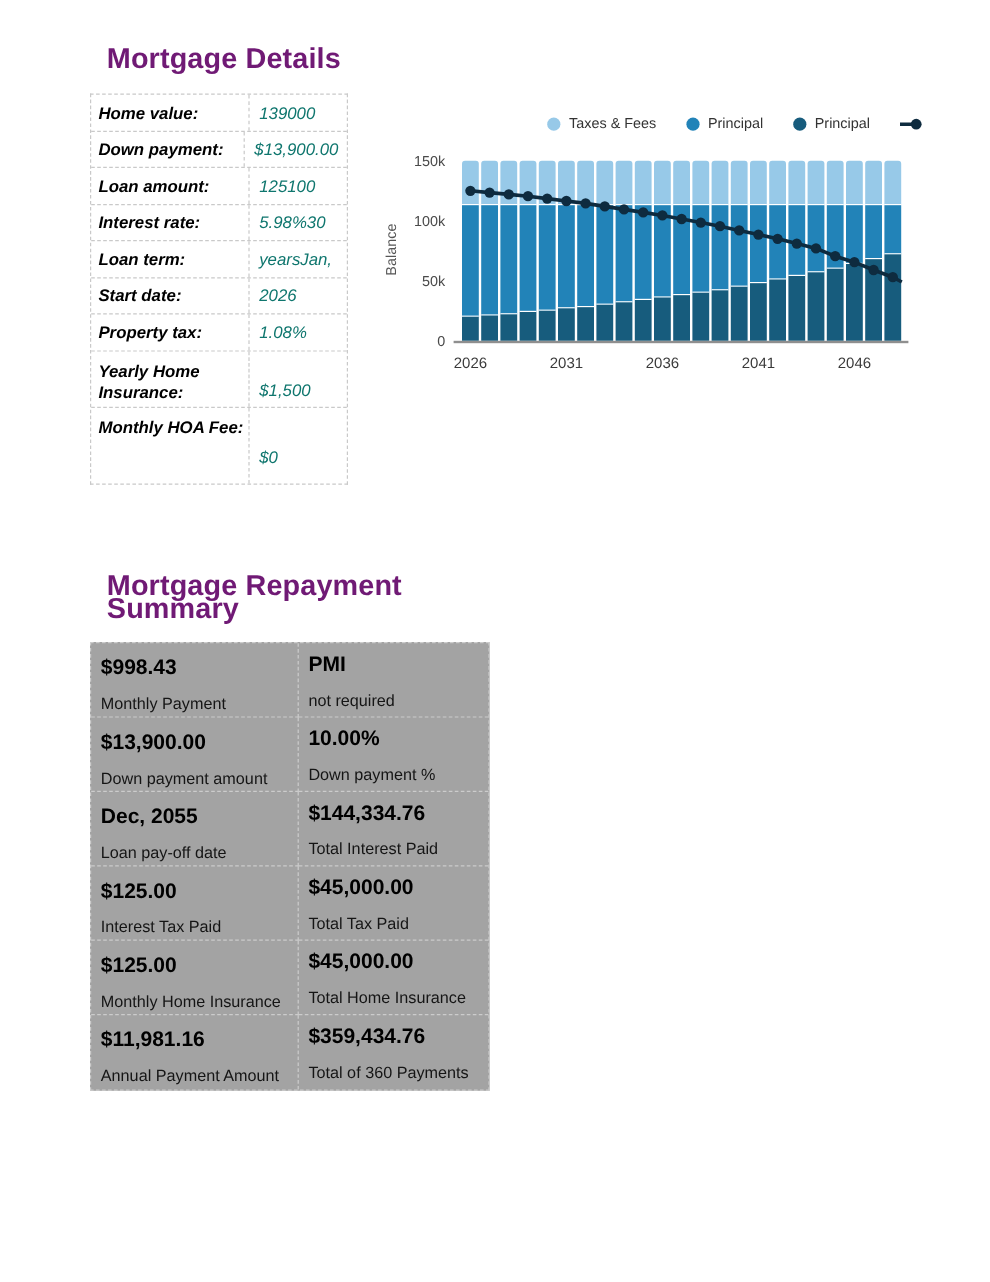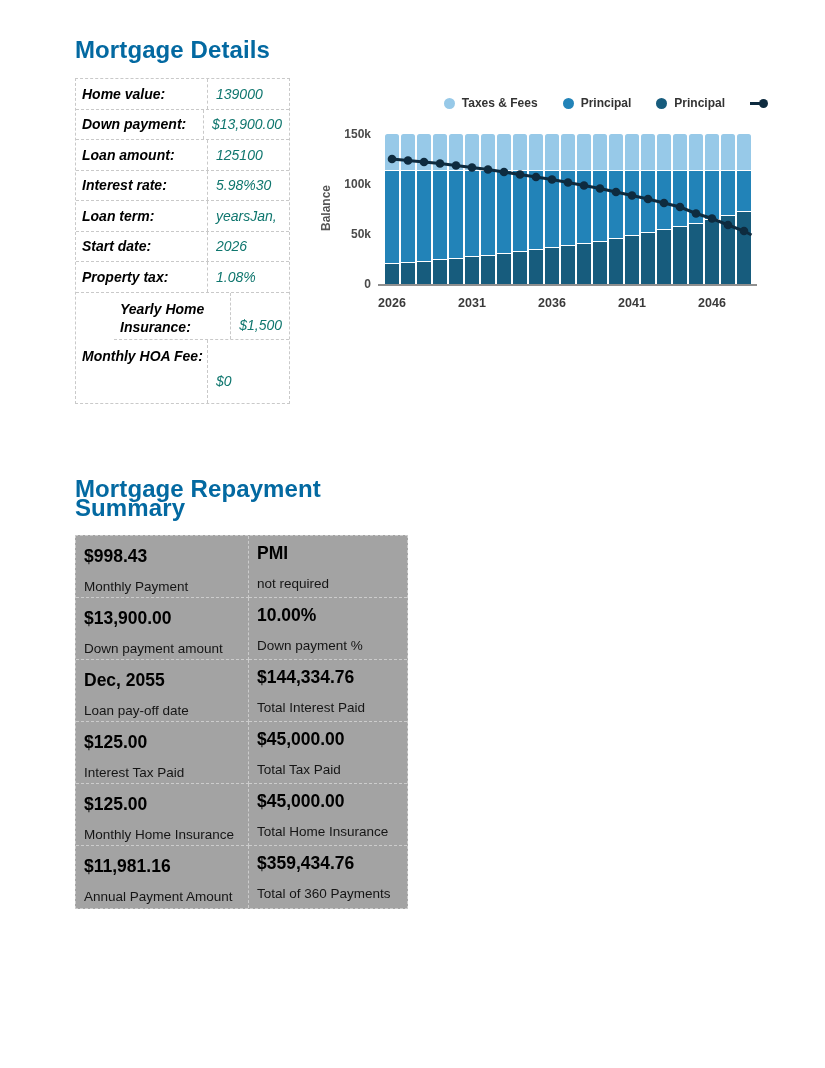--- a/index.html
+++ b/index.html
@@ -2,33 +2,33 @@
 <html><head>
 <meta charset="utf-8">
 <style>
   html,body{margin:0;padding:0;}
   body{
     width:825px;height:1068px;background:#ffffff;position:relative;overflow:hidden;
     font-family:"Liberation Sans","DejaVu Sans",sans-serif;color:#000;
   }
   
   .sec-title{
-    position:absolute;left:75px;margin:0;font-size:24px;font-weight:bold;color:#0369a1;
+    position:absolute;left:89px;margin:0;font-size:24px;font-weight:bold;color:#701a75;
     letter-spacing:.1px;line-height:19px;
   }
   #details-title{top:40px;}
   #summary-title{top:479px;}
   
   .d-table{
     position:absolute;left:75px;top:78px;width:215px;box-sizing:border-box;
     border:1px dashed #c9c9c9;background:#fff;
   }
   .d-row{display:flex;height:30.5px;box-sizing:border-box;border-bottom:1px dashed #c9c9c9;font-style:italic;}
   .d-row:last-child{border-bottom:none;}
-  .d-row.tall47{height:47px;margin-left:38px;}
+  .d-row.tall47{height:47px;}
   .d-row.tall63{height:63px;}
   .d-lab{
     width:132px;box-sizing:border-box;border-right:1px dashed #c9c9c9;
     font-weight:bold;font-size:14px;line-height:18px;display:flex;align-items:center;
     padding-left:6px;
   }
   .d-val{
     flex:1;display:flex;align-items:center;justify-content:flex-start;
     font-size:14px;padding:0 7px 0 8px;color:#0f766e;
   }
@@ -42,21 +42,21 @@
     display:grid;grid-template-columns:173px 158px;grid-auto-rows:62px;
     border:1px dashed #cccccc;background:#a3a3a3;
   }
   .s-cell{box-sizing:border-box;border-bottom:1px dashed #cccccc;padding:10px 4px 0 8px;overflow:hidden;}
   .s-cell.c1{border-right:1px dashed #cccccc;}
   .s-cell.c2{padding-top:7px;}
   .s-cell:nth-last-child(-n+2){border-bottom:none;}
   .s-val{font-size:17.5px;font-weight:bold;line-height:21px;color:#000;white-space:nowrap;}
   .s-lab{font-size:13.5px;color:#151515;margin-top:12px;white-space:nowrap;}
   
-  .chart{position:absolute;left:310px;top:90px;width:470px;height:235px;font-weight:bold;}
+  .chart{position:absolute;left:310px;top:90px;width:470px;height:235px;}
   .legend{
     position:absolute;left:0;top:6px;width:460px;display:flex;justify-content:flex-end;
     align-items:center;gap:25px;
   }
   .lg-item{display:flex;align-items:center;gap:7px;font-size:12px;color:#333;}
   .lg-dot{width:11px;height:11px;border-radius:50%;flex:none;}
   .plot{
     position:absolute;left:75px;top:44px;width:366px;height:150px;
     display:flex;gap:2px;align-items:flex-end;
   }

